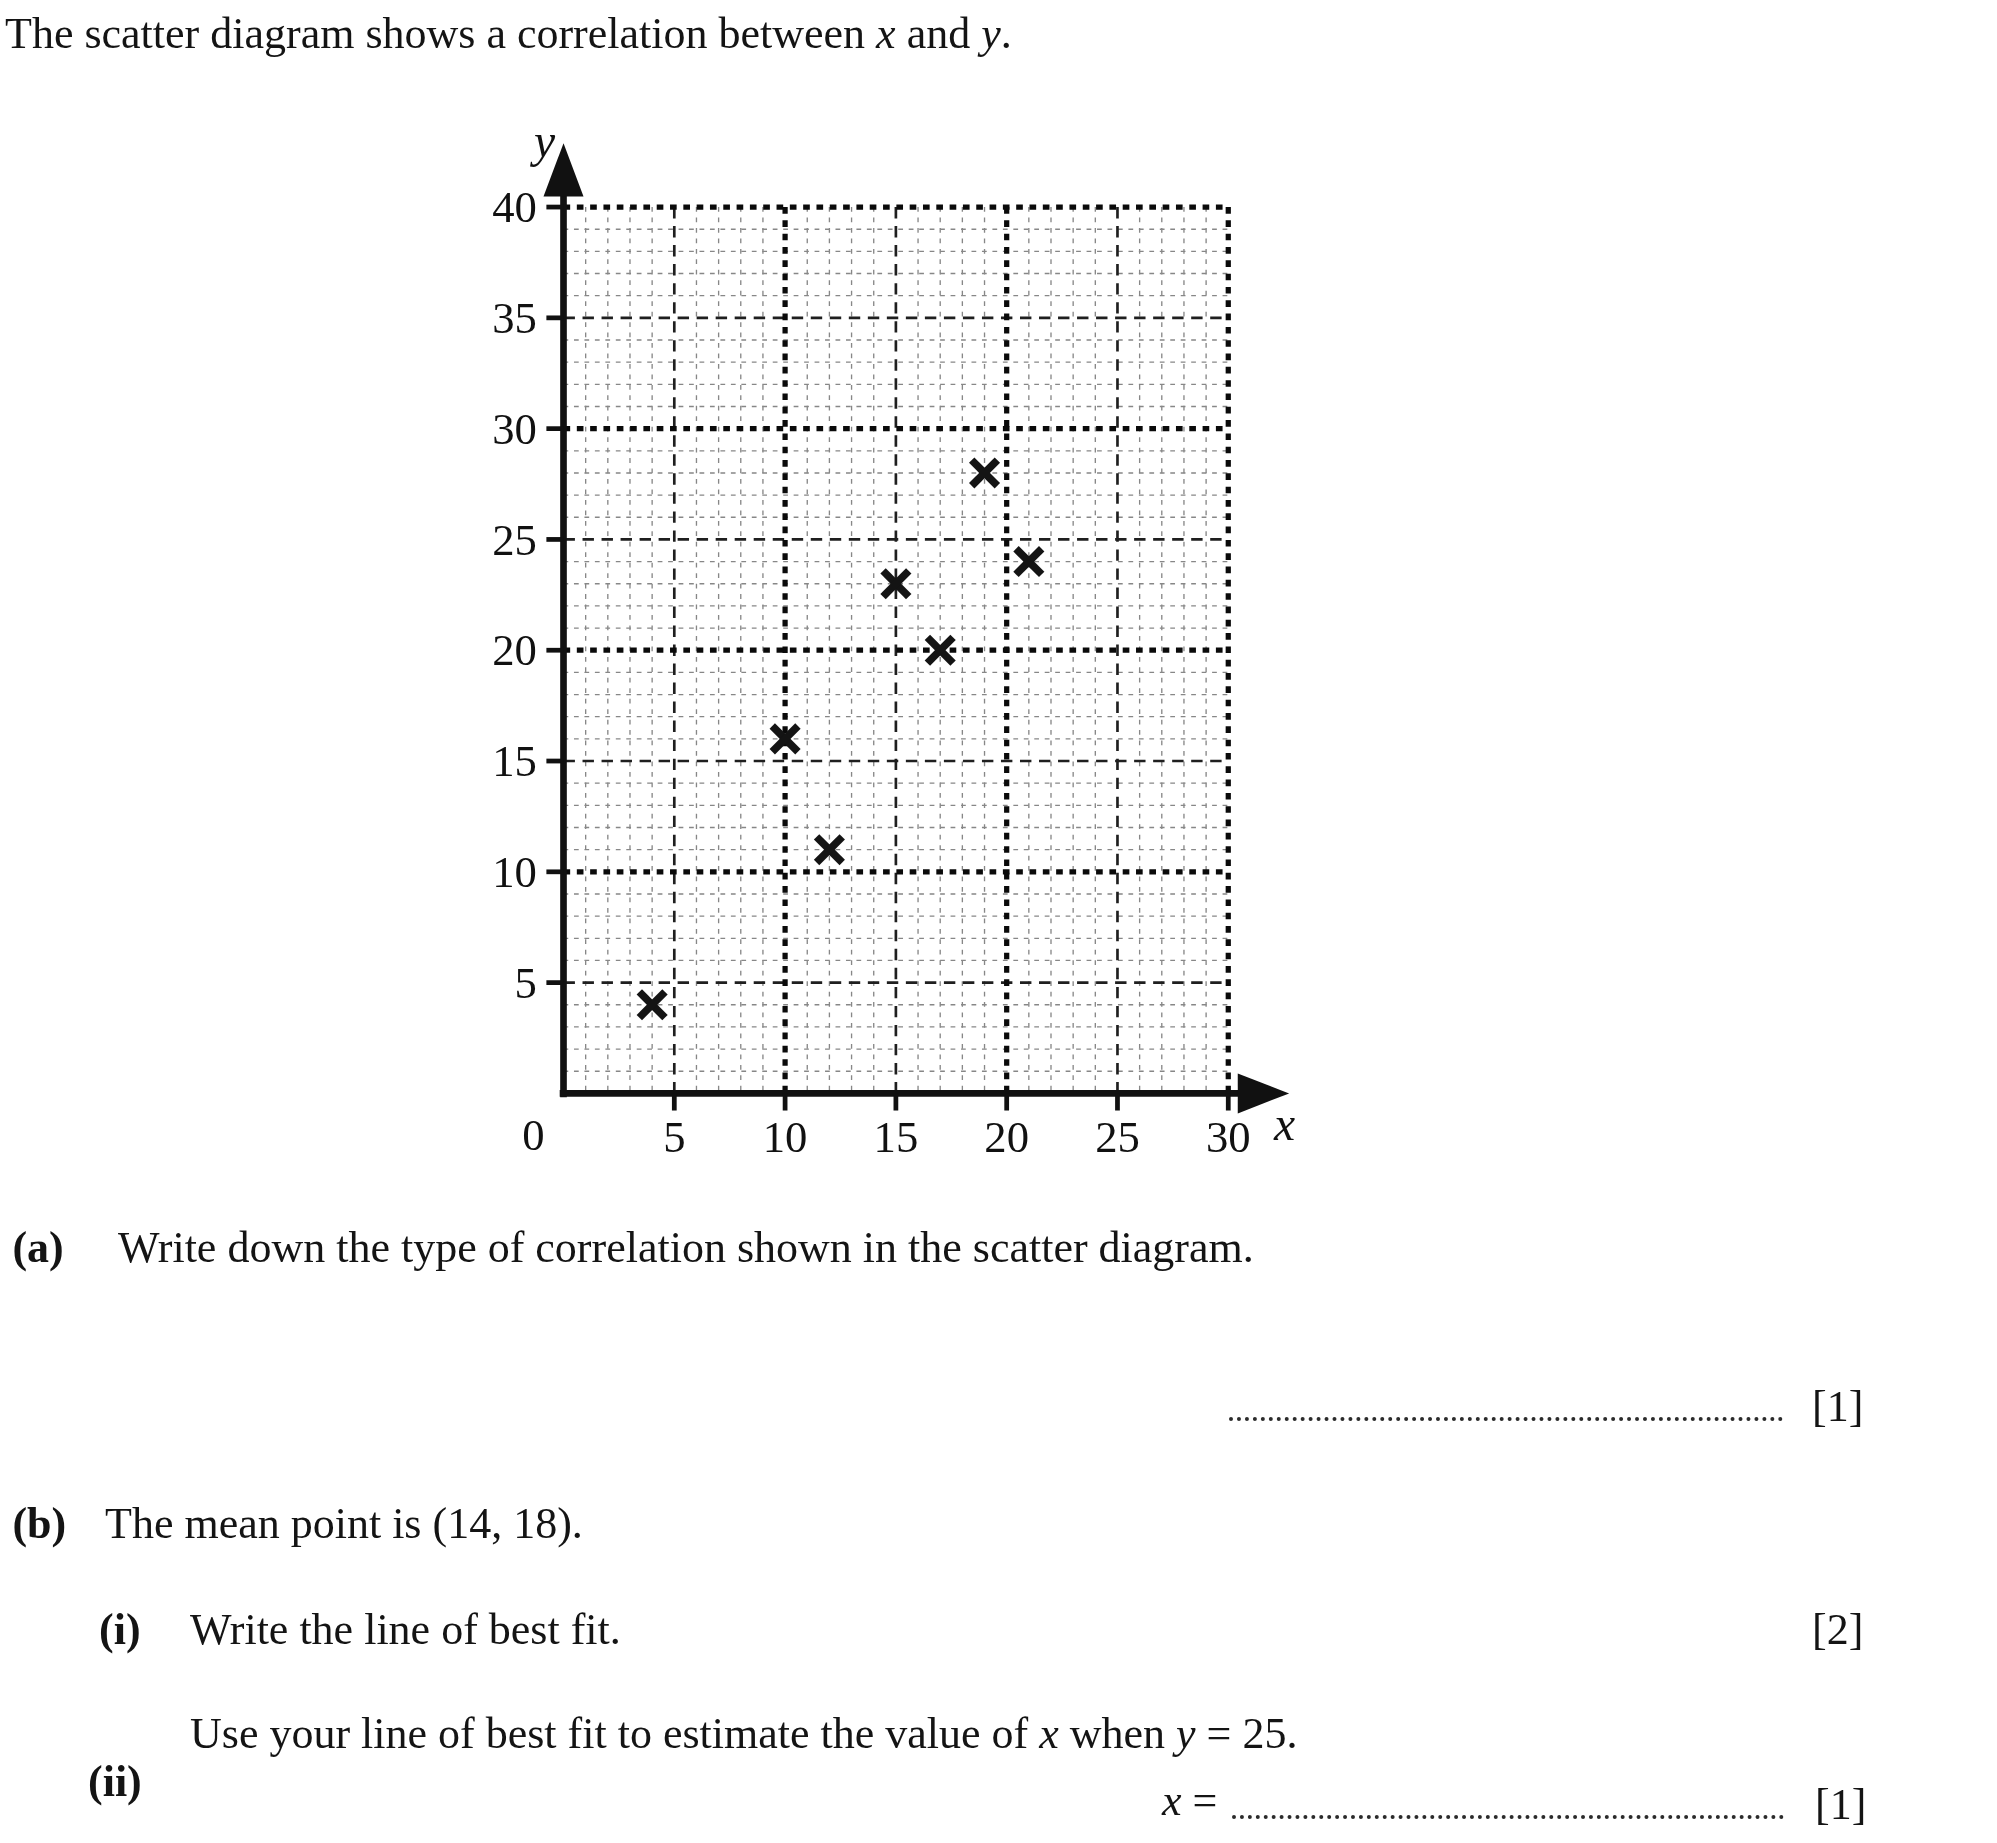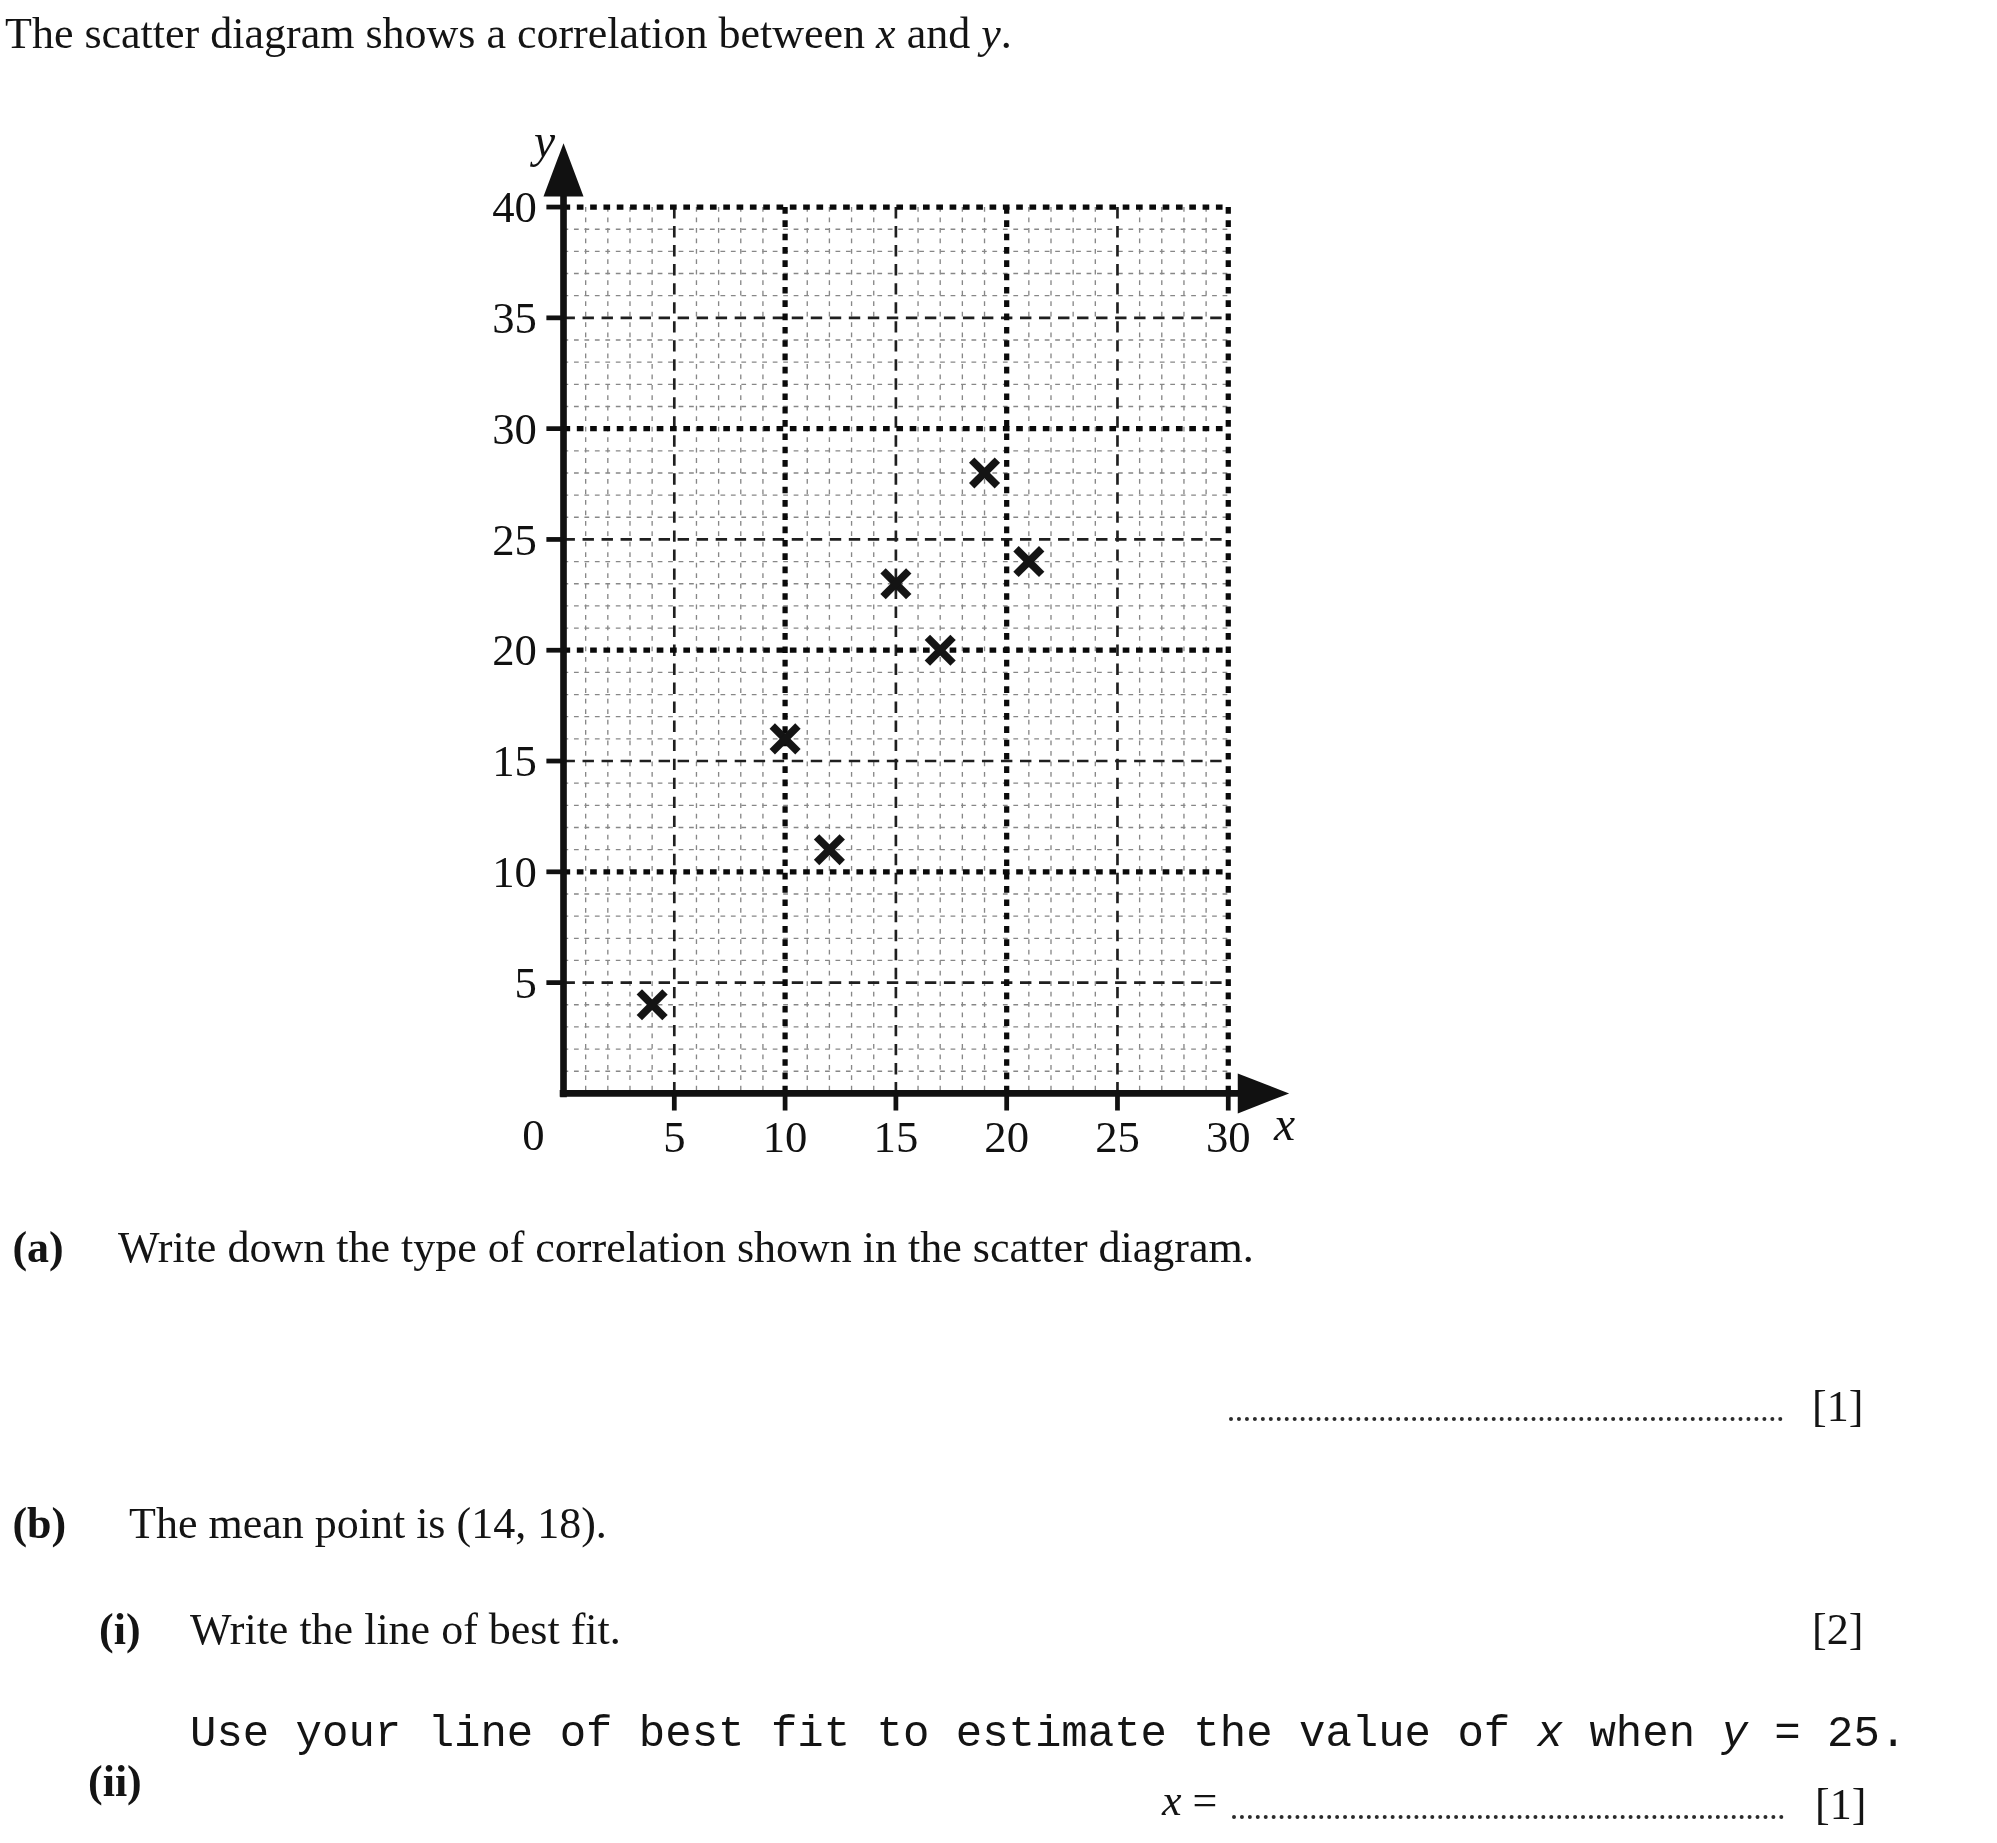--- a/index.html
+++ b/index.html
@@ -182,28 +182,28 @@
     </g>
   </svg>
 
 <div class="abs qtext qlabel" style="left:12.4px;top:1222px;">(a)</div>
 <div class="abs qtext" style="left:118px;top:1222px;">Write down the type of correlation shown in the scatter diagram.</div>
 
 <span class="abs dots" style="left:1229px;top:1379px;width:554px;"></span>
 <div class="abs marks" style="left:1812px;top:1381px;">[1]</div>
 
 <div class="abs qtext qlabel" style="left:12.4px;top:1498px;">(b)</div>
-<div class="abs qtext" style="left:105px;top:1498px;margin-left:24px;">The mean point is (14, 18).</div>
+<div class="abs qtext" style="left:105px;top:1498px;">The mean point is (14, 18).</div>
 
 <div class="abs qtext qlabel" style="left:99px;top:1604px;">(i)</div>
 <div class="abs qtext" style="left:190px;top:1604px;">Write the line of best fit.</div>
 <div class="abs marks" style="left:1812px;top:1604px;">[2]</div>
 
 <div class="abs qtext qlabel" style="left:88px;top:1708px;margin-top:48px;">(ii)</div>
-<div class="abs qtext" style="left:190px;top:1708px;font-family:Liberation Mono, monospace;">
+<div class="abs qtext" style="left:190px;top:1708px;">
   <span>Use your line of best fit to estimate the value of </span><span class="ital">x</span><span> when </span><span class="ital">y</span><span> = 25.</span>
 </div>
 
 <div class="abs qtext" style="left:1162px;top:1775px;">
   <span class="ital">x</span>
   <span>=</span>
 </div>
 <span class="abs dots" style="left:1232px;top:1777px;width:552px;"></span>
 <div class="abs marks" style="left:1815px;top:1779px;">[1]</div>
 

